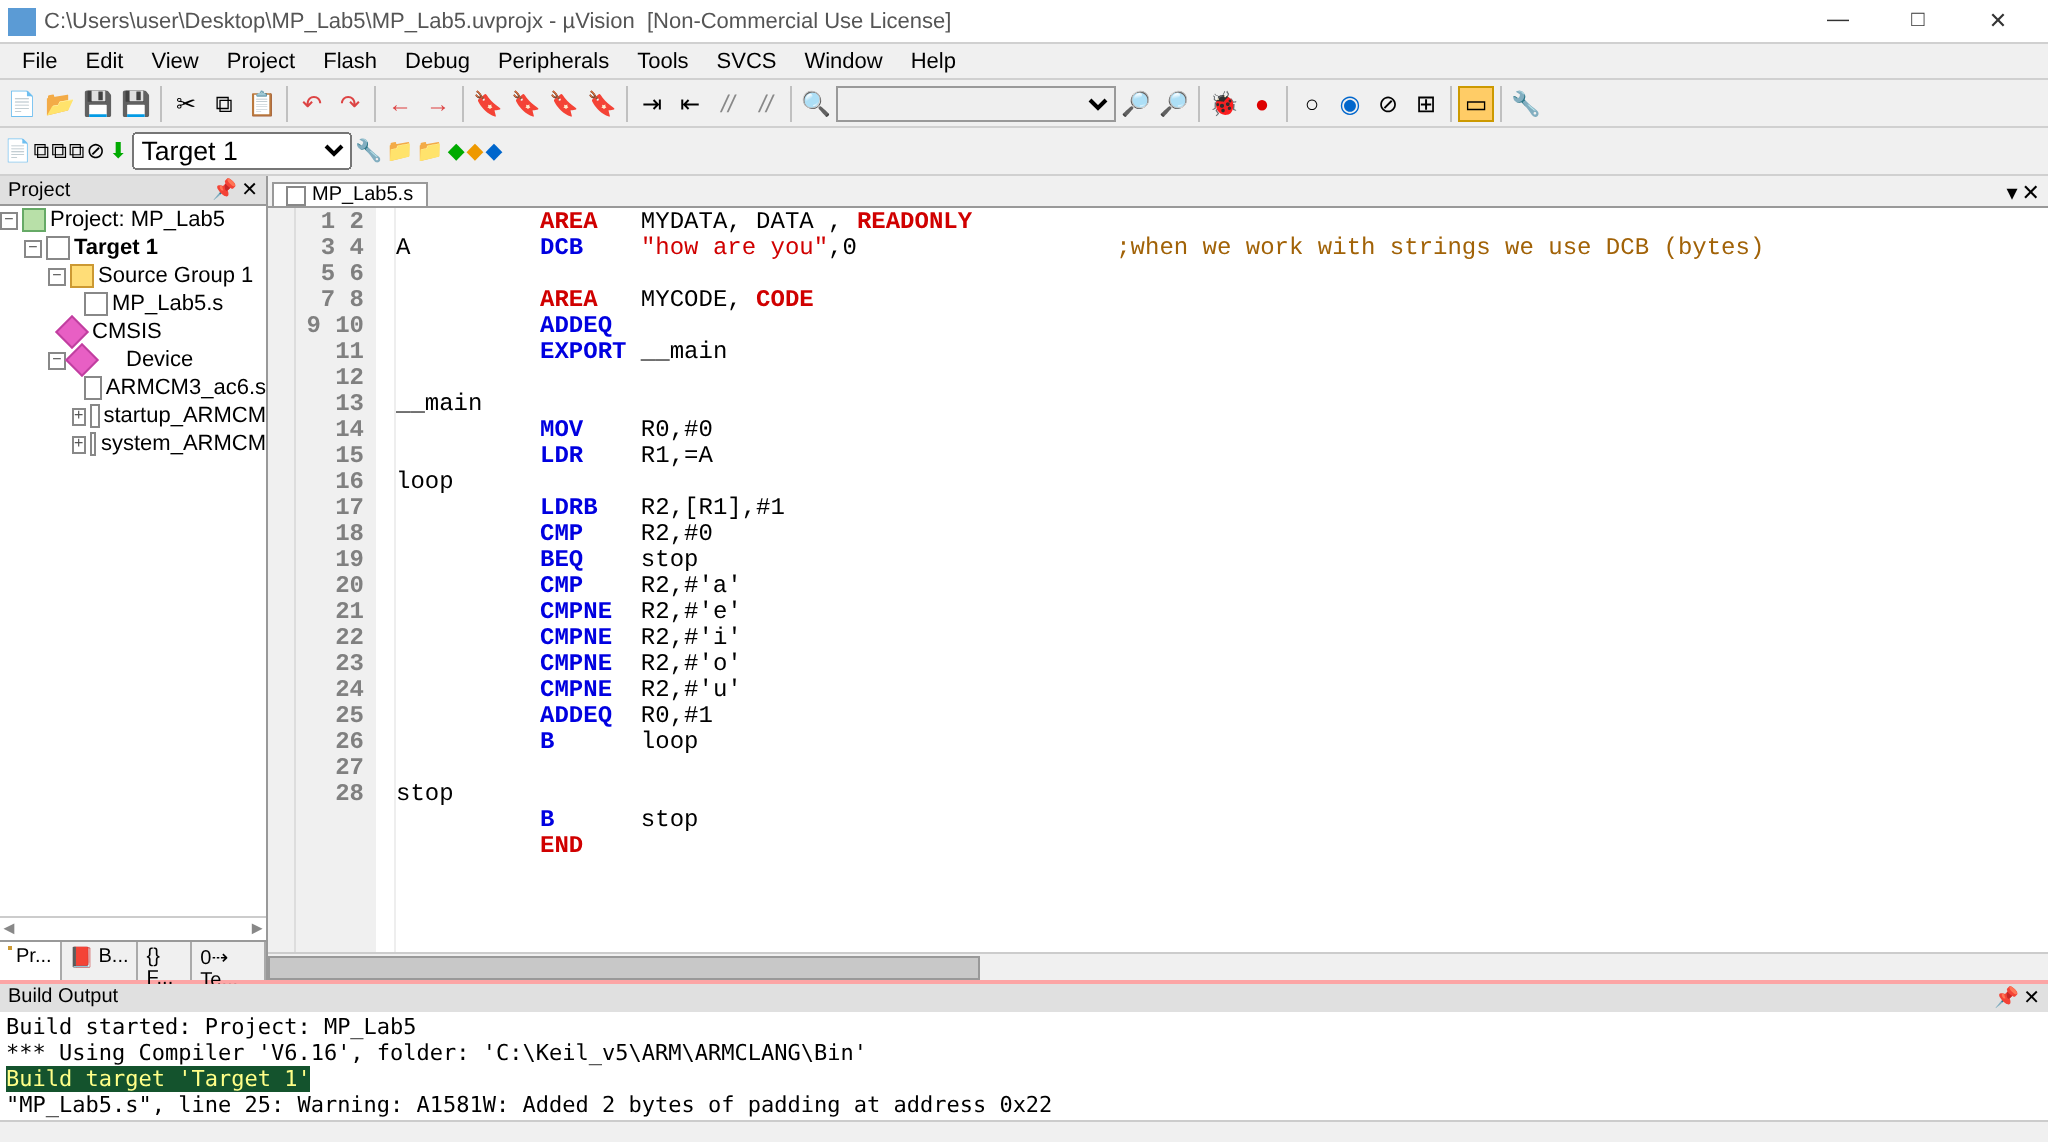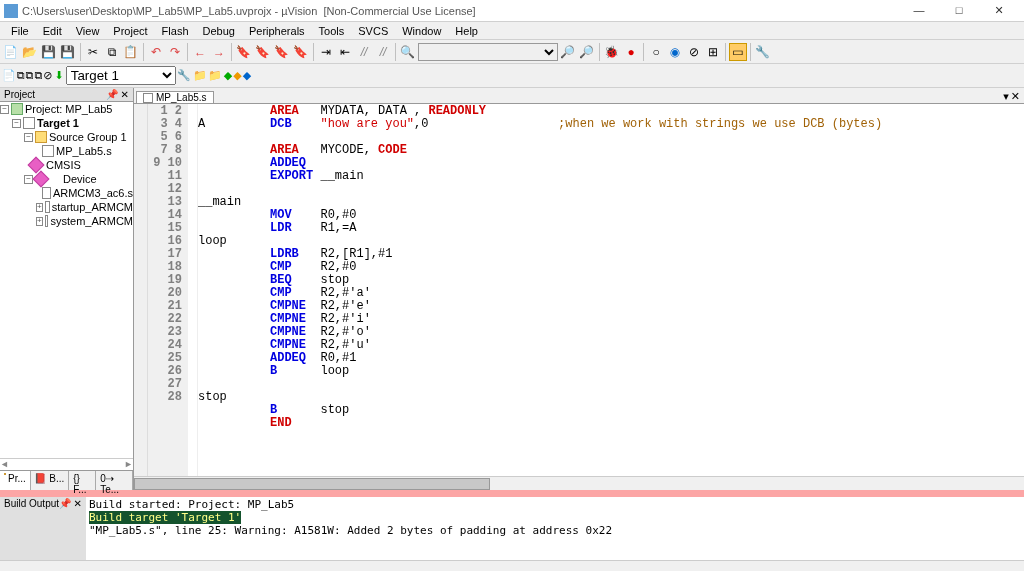--- a/index.html
+++ b/index.html
@@ -40,21 +40,21 @@
 .margin { width:14px; background:#f0f0f0; border-right:1px solid #ddd; }
 .gutter { width:40px; background:#f0f0f0; text-align:right; padding-right:6px; color:#808080; line-height:13px; padding-top:1px; font-weight:bold;}
 .fold { width:10px; background:#fff; border-right:1px solid #eee; }
 .code { flex: 1; white-space: pre; color:#000; line-height:13px; padding-top:1px; overflow:hidden; }
 .code .kw-red { color:#d00000; font-weight:bold;}
 .code .dir-blue { color:#0000e0; font-weight:bold;}
 .code .str { color:#d00000; }
 .code .cmt { color:#a16207; }
 .hscroll { height: 14px; background:#f0f0f0; border-top:1px solid #ccc; position:relative; }
 .hscroll .thumb { position:absolute; left:0; top:1px; height:12px; width:40%; background:#c8c8c8; border:1px solid #999;}
-.outpanel { height: 70px; border-top: 7px solid #fca5a5; display:flex; flex-direction:row; }
+.outpanel { height: 70px; border-top: 2px solid #fca5a5; display:flex; flex-direction:column; }
 .outtitle { background:#e0e0e0; padding:1px 4px; font-size:10px; display:flex; justify-content:space-between; }
 .outbody { flex:1; font-family: Consolas, monospace; font-size:11px; padding:1px 3px; overflow:hidden; }
 .outbody .hl { background:#14532d; color:#ff8; display:inline-block; }
 .status { height: 16px; background:#f0f0f0; border-top:1px solid #ccc; }
 </style>
 </head>
 <body>
 
 <div class="titlebar">
   <span class="icon"></span>
@@ -306,18 +306,19 @@
 <div class="outpanel">
   <div class="outtitle">
     <span>Build Output</span>
     <span style="display:flex;gap:2px;">
       <span>📌</span>
       <span>✕</span>
     </span>
   </div>
   <div class="outbody">
     <div>Build started: Project: MP_Lab5</div>
+    <div>*** Using Compiler 'V6.16', folder: 'C:\Keil_v5\ARM\ARMCLANG\Bin'</div>
     <div><span class="hl">Build target 'Target 1'</span></div>
     <div>"MP_Lab5.s", line 25: Warning: A1581W: Added 2 bytes of padding at address 0x22</div>
   </div>
 </div>
 
 <div class="status"></div>
 
 </body></html>

